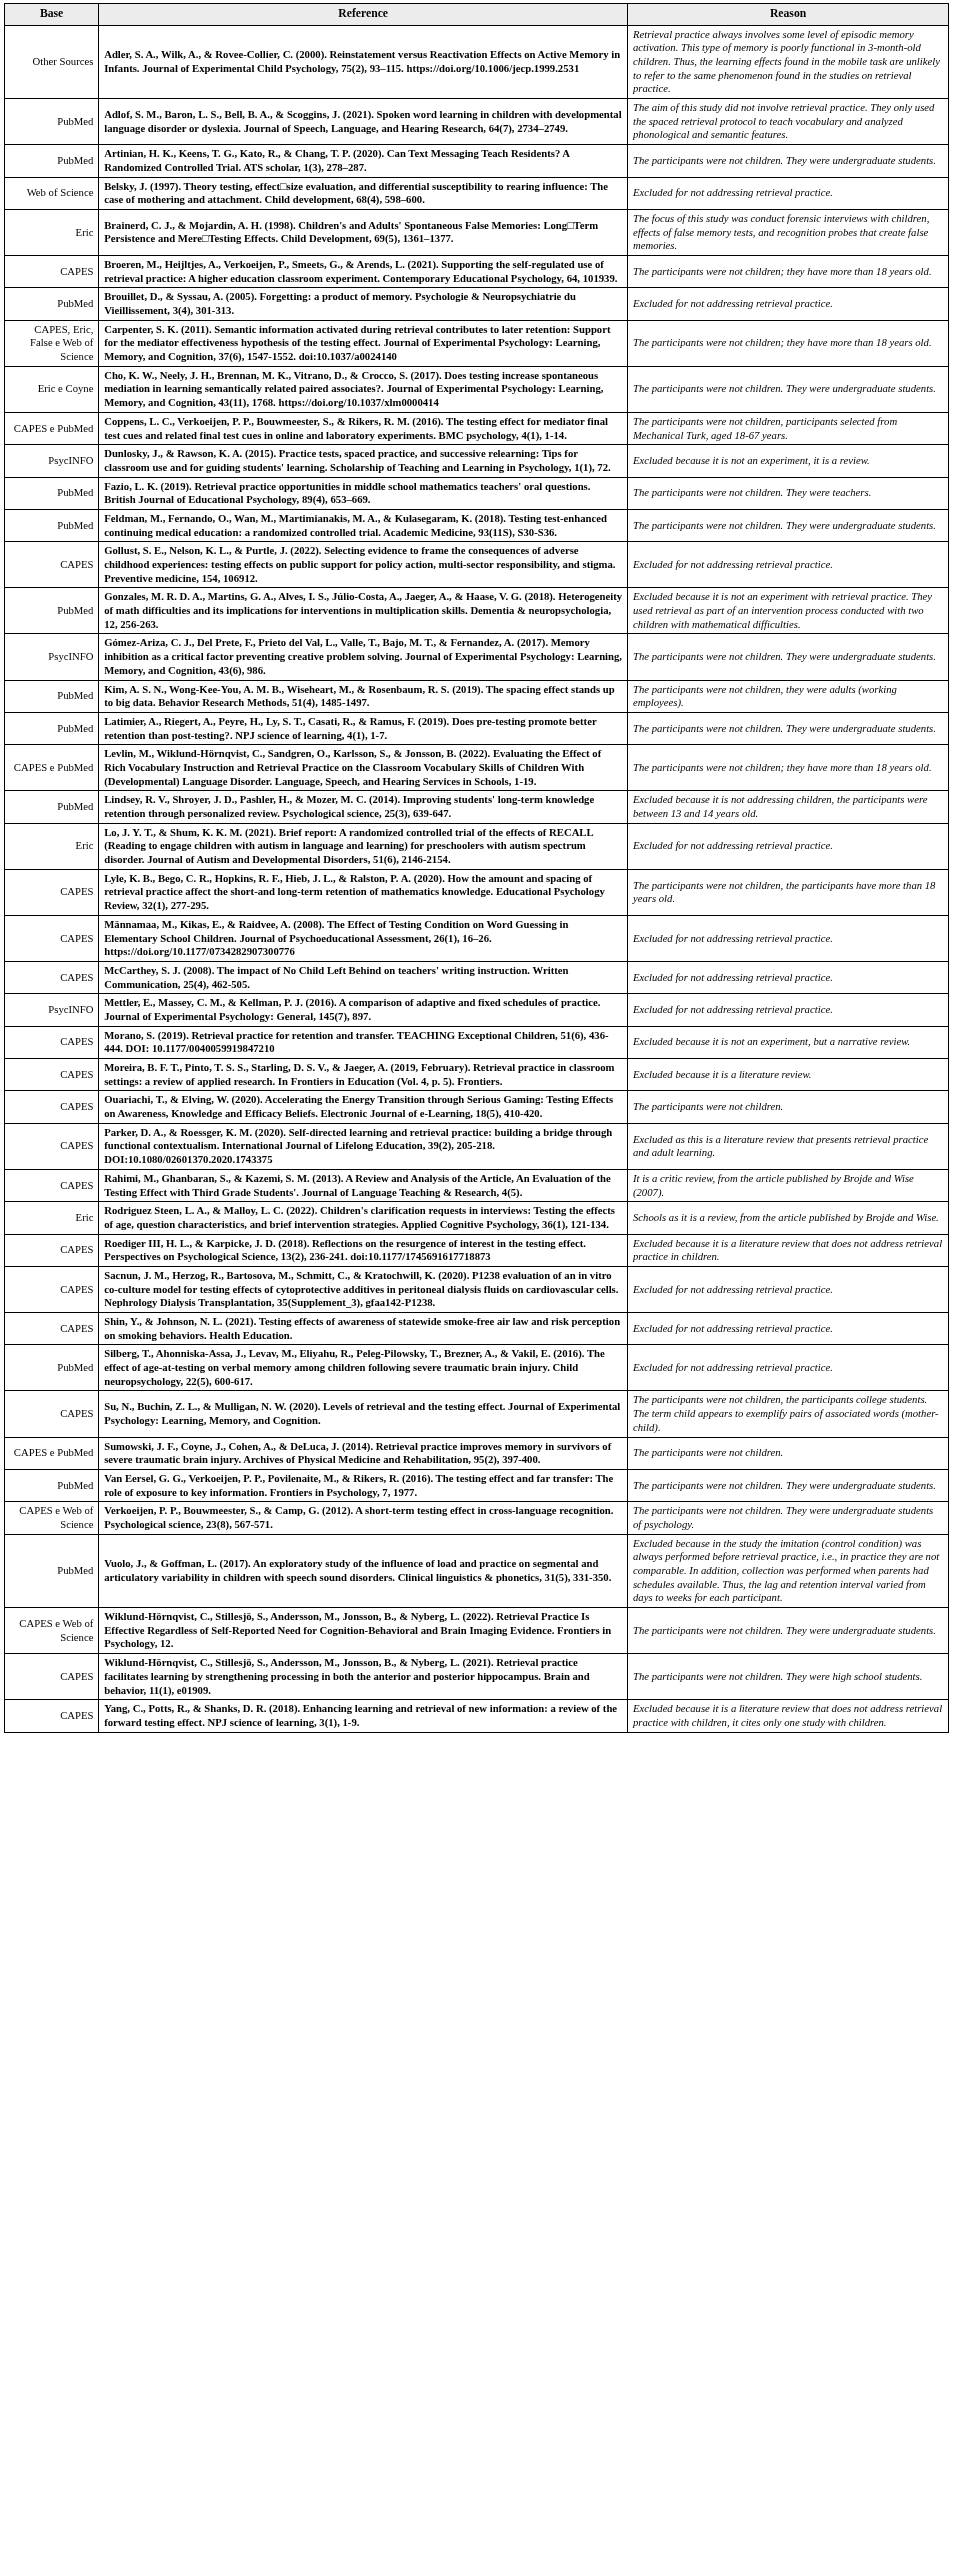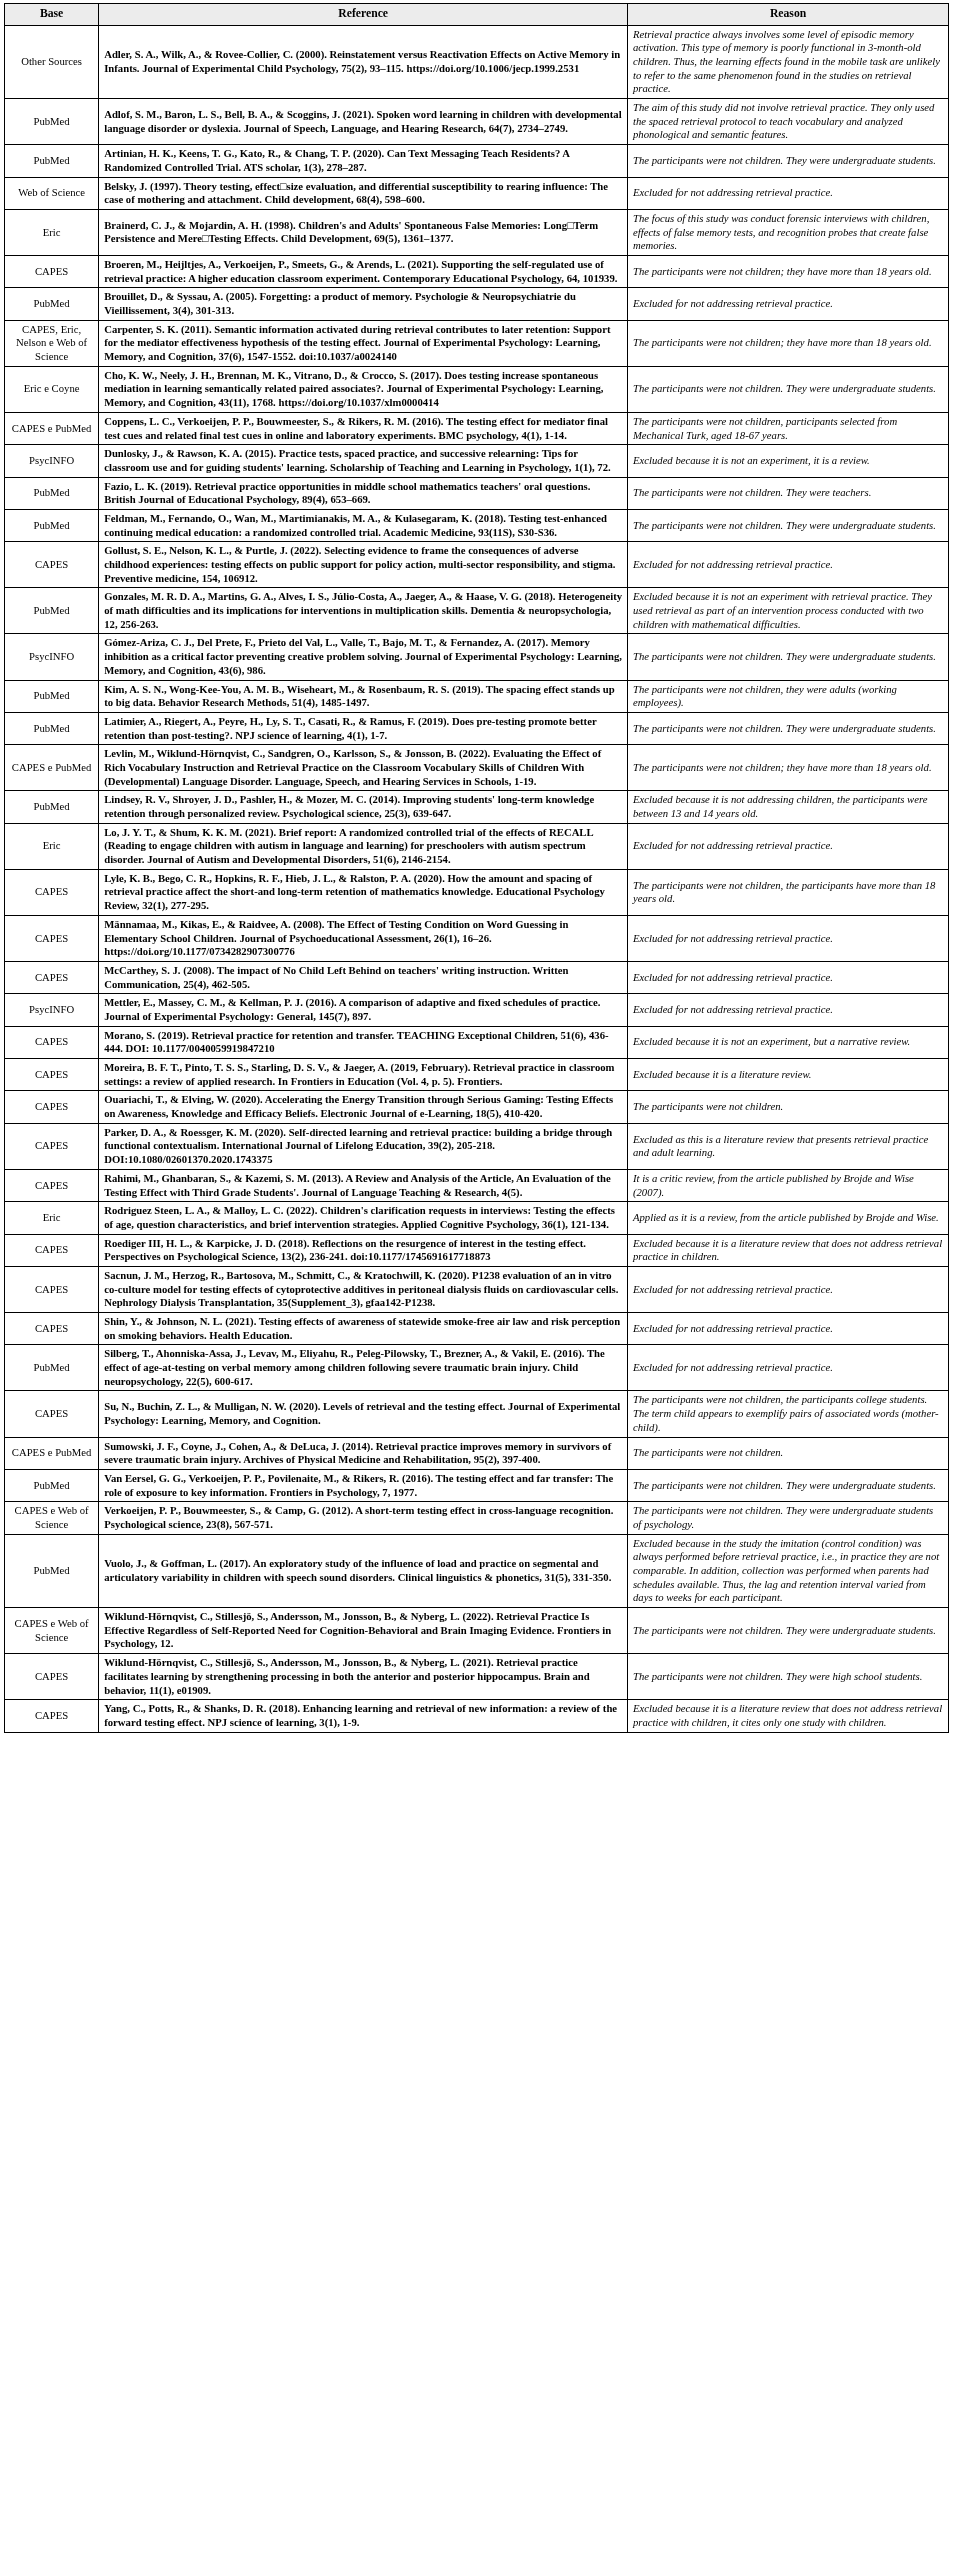--- a/index.html
+++ b/index.html
@@ -31,21 +31,21 @@
     overflow-wrap: break-word;
   }
   table.ref-table th {
     background: #ececec;
     font-weight: bold;
     text-align: center;
     font-size: 11.7px;
     padding: 2.9px 4.9px;
   }
   td.col-base {
-    text-align: center;
+    text-align: right;
     vertical-align: middle;
     margin-top: 33px;
   }
   td.col-reference {
     text-align: left;
     vertical-align: top;
     font-weight: bold;
   }
   td.col-reason {
     text-align: left;
@@ -100,21 +100,21 @@
     <td class="col-base">CAPES</td>
     <td class="col-reference">Broeren, M., Heijltjes, A., Verkoeijen, P., Smeets, G., &amp; Arends, L. (2021). Supporting the self-regulated use of retrieval practice: A higher education classroom experiment. Contemporary Educational Psychology, 64, 101939.</td>
     <td class="col-reason">The participants were not children; they have more than 18 years old.</td>
   </tr>
         <tr>
     <td class="col-base">PubMed</td>
     <td class="col-reference">Brouillet, D., &amp; Syssau, A. (2005). Forgetting: a product of memory. Psychologie &amp; Neuropsychiatrie du Vieillissement, 3(4), 301-313.</td>
     <td class="col-reason">Excluded for not addressing retrieval practice.</td>
   </tr>
         <tr>
-    <td class="col-base">CAPES, Eric, Nelson e Web of Science</td>
+    <td class="col-base">CAPES, Eric, False e Web of Science</td>
     <td class="col-reference">Carpenter, S. K. (2011). Semantic information activated during retrieval contributes to later retention: Support for the mediator effectiveness hypothesis of the testing effect. Journal of Experimental Psychology: Learning, Memory, and Cognition, 37(6), 1547-1552. doi:10.1037/a0024140</td>
     <td class="col-reason">The participants were not children; they have more than 18 years old.</td>
   </tr>
         <tr>
     <td class="col-base">Eric e Coyne</td>
     <td class="col-reference">Cho, K. W., Neely, J. H., Brennan, M. K., Vitrano, D., &amp; Crocco, S. (2017). Does testing increase spontaneous mediation in learning semantically related paired associates?. Journal of Experimental Psychology: Learning, Memory, and Cognition, 43(11), 1768. https://doi.org/10.1037/xlm0000414</td>
     <td class="col-reason">The participants were not children. They were undergraduate students.</td>
   </tr>
         <tr>
     <td class="col-base">CAPES e PubMed</td>
@@ -217,21 +217,21 @@
     <td class="col-reason">Excluded as this is a literature review that presents retrieval practice and adult learning.</td>
   </tr>
         <tr>
     <td class="col-base">CAPES</td>
     <td class="col-reference">Rahimi, M., Ghanbaran, S., &amp; Kazemi, S. M. (2013). A Review and Analysis of the Article, An Evaluation of the Testing Effect with Third Grade Students'. Journal of Language Teaching &amp; Research, 4(5).</td>
     <td class="col-reason">It is a critic review, from the article published by Brojde and Wise (2007).</td>
   </tr>
         <tr>
     <td class="col-base">Eric</td>
     <td class="col-reference">Rodriguez Steen, L. A., &amp; Malloy, L. C. (2022). Children's clarification requests in interviews: Testing the effects of age, question characteristics, and brief intervention strategies. Applied Cognitive Psychology, 36(1), 121-134.</td>
-    <td class="col-reason">Applied as it is a review, from the article published by Brojde and Wise.</td>
+    <td class="col-reason">Schools as it is a review, from the article published by Brojde and Wise.</td>
   </tr>
         <tr>
     <td class="col-base">CAPES</td>
     <td class="col-reference">Roediger III, H. L., &amp; Karpicke, J. D. (2018). Reflections on the resurgence of interest in the testing effect. Perspectives on Psychological Science, 13(2), 236-241. doi:10.1177/1745691617718873</td>
     <td class="col-reason">Excluded because it is a literature review that does not address retrieval practice in children.</td>
   </tr>
         <tr>
     <td class="col-base">CAPES</td>
     <td class="col-reference">Sacnun, J. M., Herzog, R., Bartosova, M., Schmitt, C., &amp; Kratochwill, K. (2020). P1238 evaluation of an in vitro co-culture model for testing effects of cytoprotective additives in peritoneal dialysis fluids on cardiovascular cells. Nephrology Dialysis Transplantation, 35(Supplement_3), gfaa142-P1238.</td>
     <td class="col-reason">Excluded for not addressing retrieval practice.</td>

